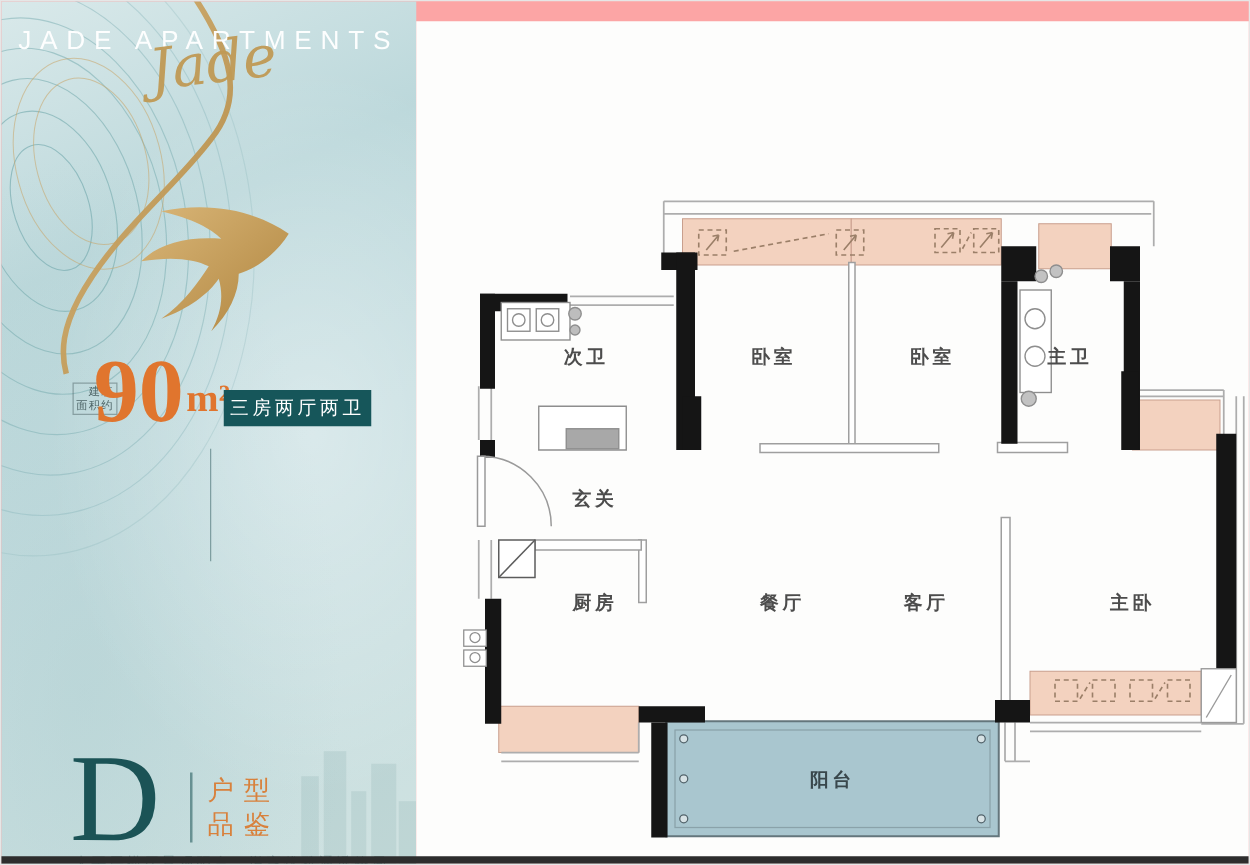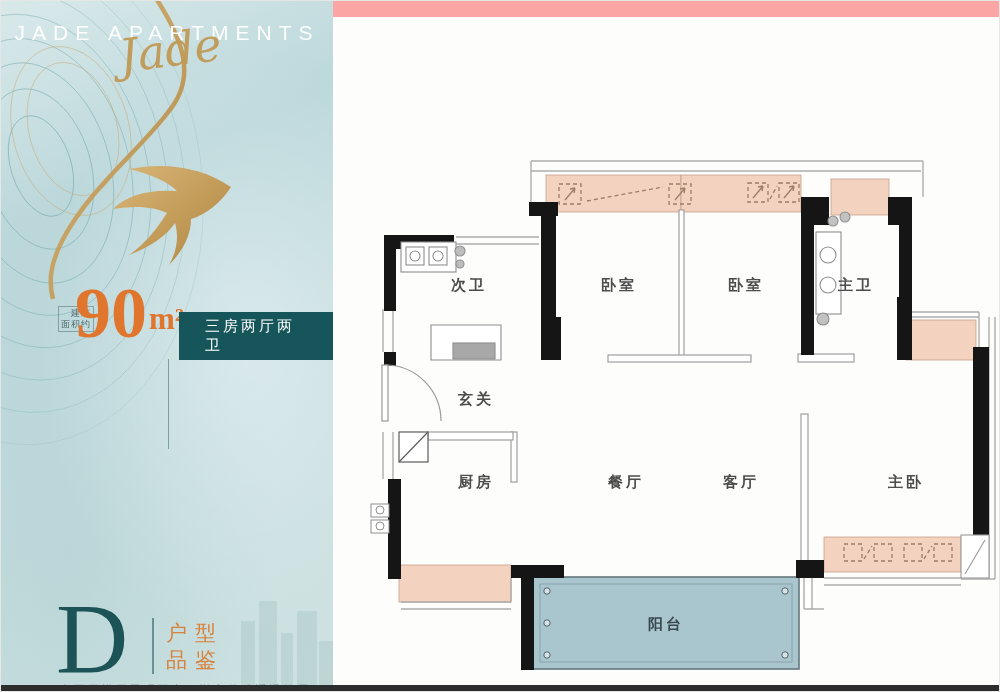--- a/index.html
+++ b/index.html
@@ -18,21 +18,21 @@
   .brand-script{position:absolute;left:118px;top:22px;font-family:"DejaVu Serif",serif;
     font-style:italic;font-size:46px;color:#c09a55;transform:rotate(-7deg);opacity:.95;}
 
   .area-prefix{position:absolute;left:57px;top:305px;font-size:9px;line-height:11px;
     color:#4f6668;letter-spacing:1px;text-align:right;border:1px solid rgba(79,102,104,.5);padding:1px 2px;}
   .area-value{position:absolute;left:74px;top:276px;font-family:Liberation Serif, serif;
     font-weight:700;font-size:72px;line-height:1;color:#e0752e;}
   .area-unit{position:absolute;left:148px;top:300px;font-family:"Liberation Serif",serif;
     font-weight:700;font-size:31px;color:#e0752e;}
   .area-badge{position:absolute;left:178px;top:311px;background:#16565a;color:#ffffff;
-    font-size:15px;letter-spacing:3px;padding:5px 26px;}
+    font-size:15px;letter-spacing:3px;padding:5px 5px;}
   .v-divider{position:absolute;left:167px;top:358px;width:1px;height:90px;background:#6a8d90;opacity:.8;}
 
   .d-letter{position:absolute;left:55px;top:588px;font-family:"Liberation Serif",serif;
     font-size:100px;line-height:1;color:#1b5356;}
   .d-divider{position:absolute;left:151px;top:617px;width:2px;height:56px;background:#1b5356;opacity:.55;}
   .d-label{position:absolute;left:165px;top:620px;color:#d8813c;font-size:21px;
     letter-spacing:8px;line-height:27px;font-weight:400;font-family:Liberation Mono, monospace;}
   .footnote{position:absolute;left:58px;top:681px;font-size:12px;letter-spacing:2px;color:#7fa0a2;white-space:nowrap;}
 
   

